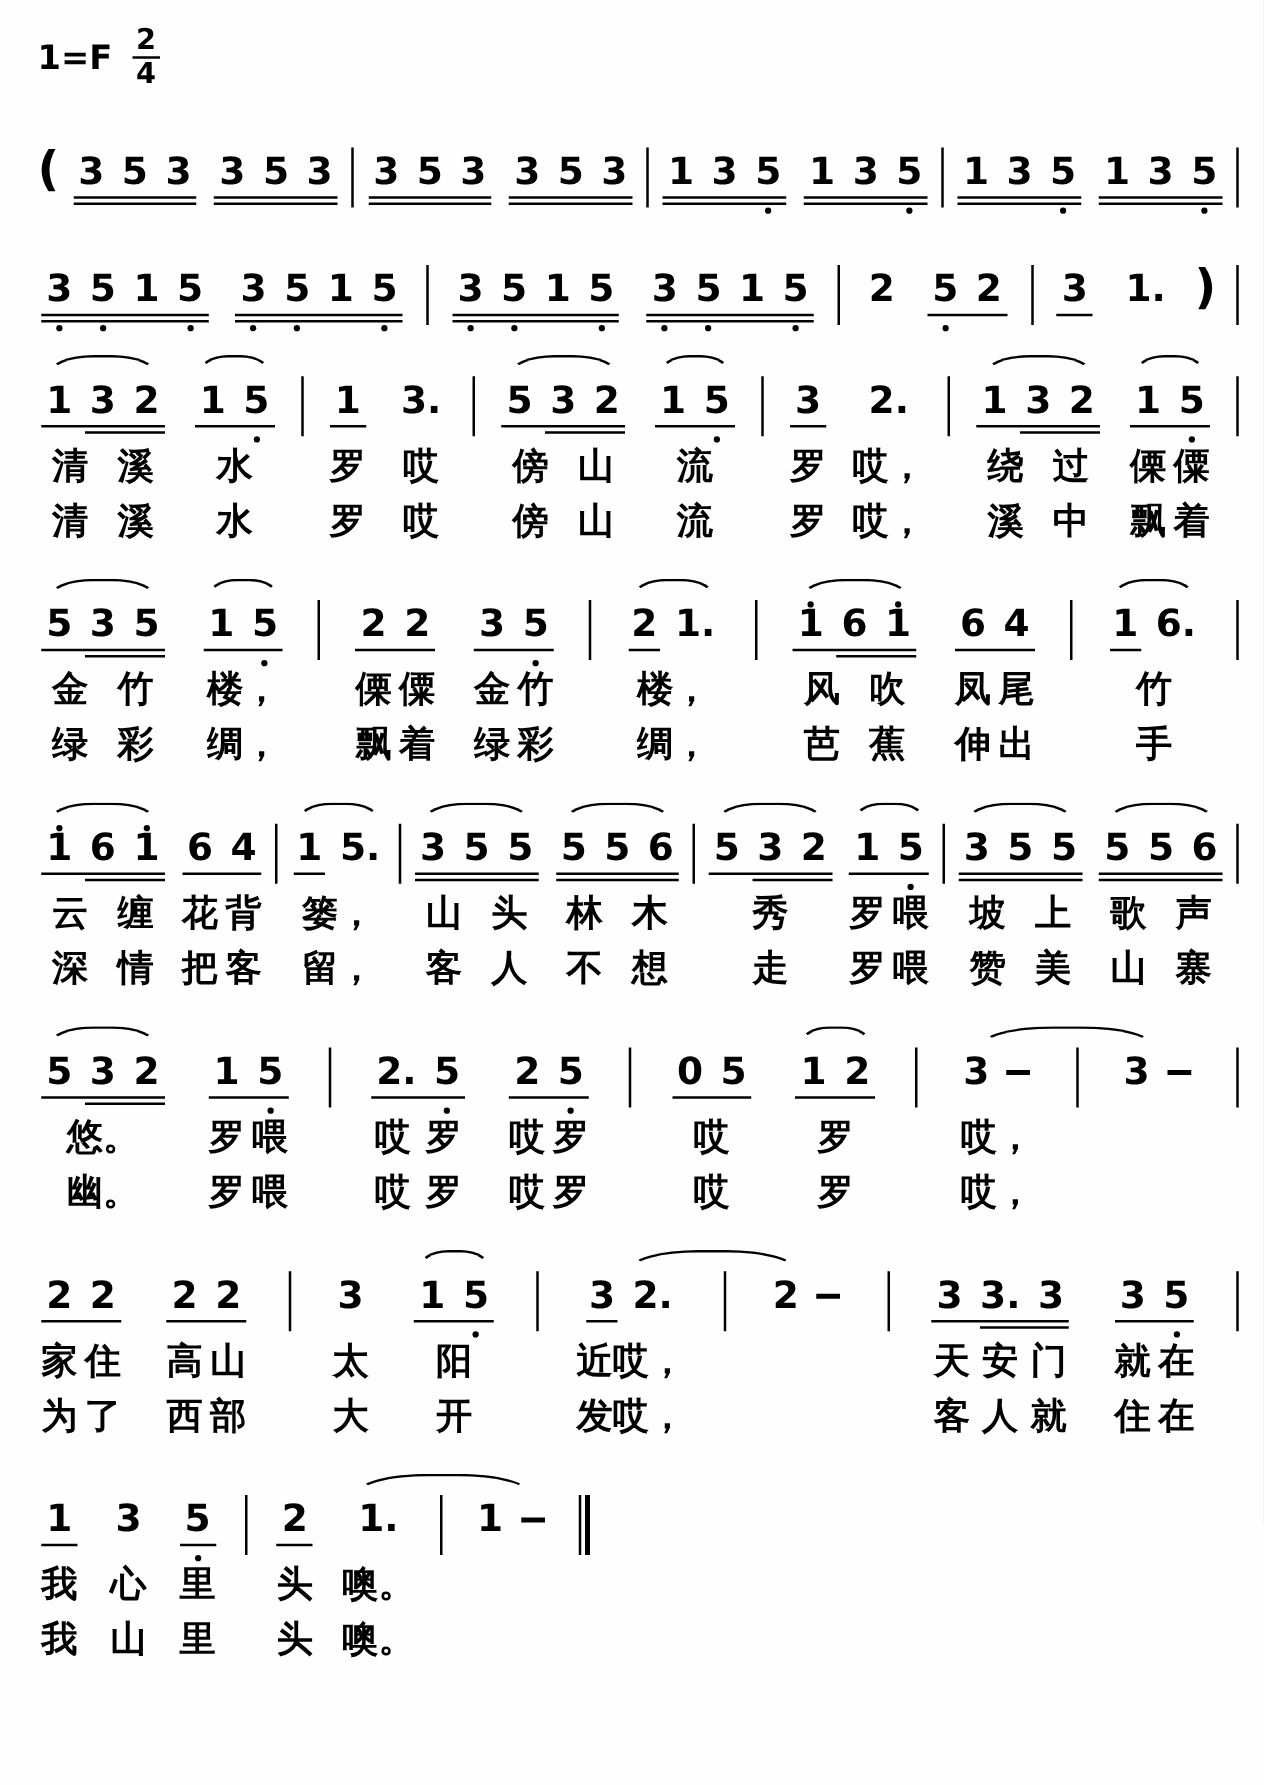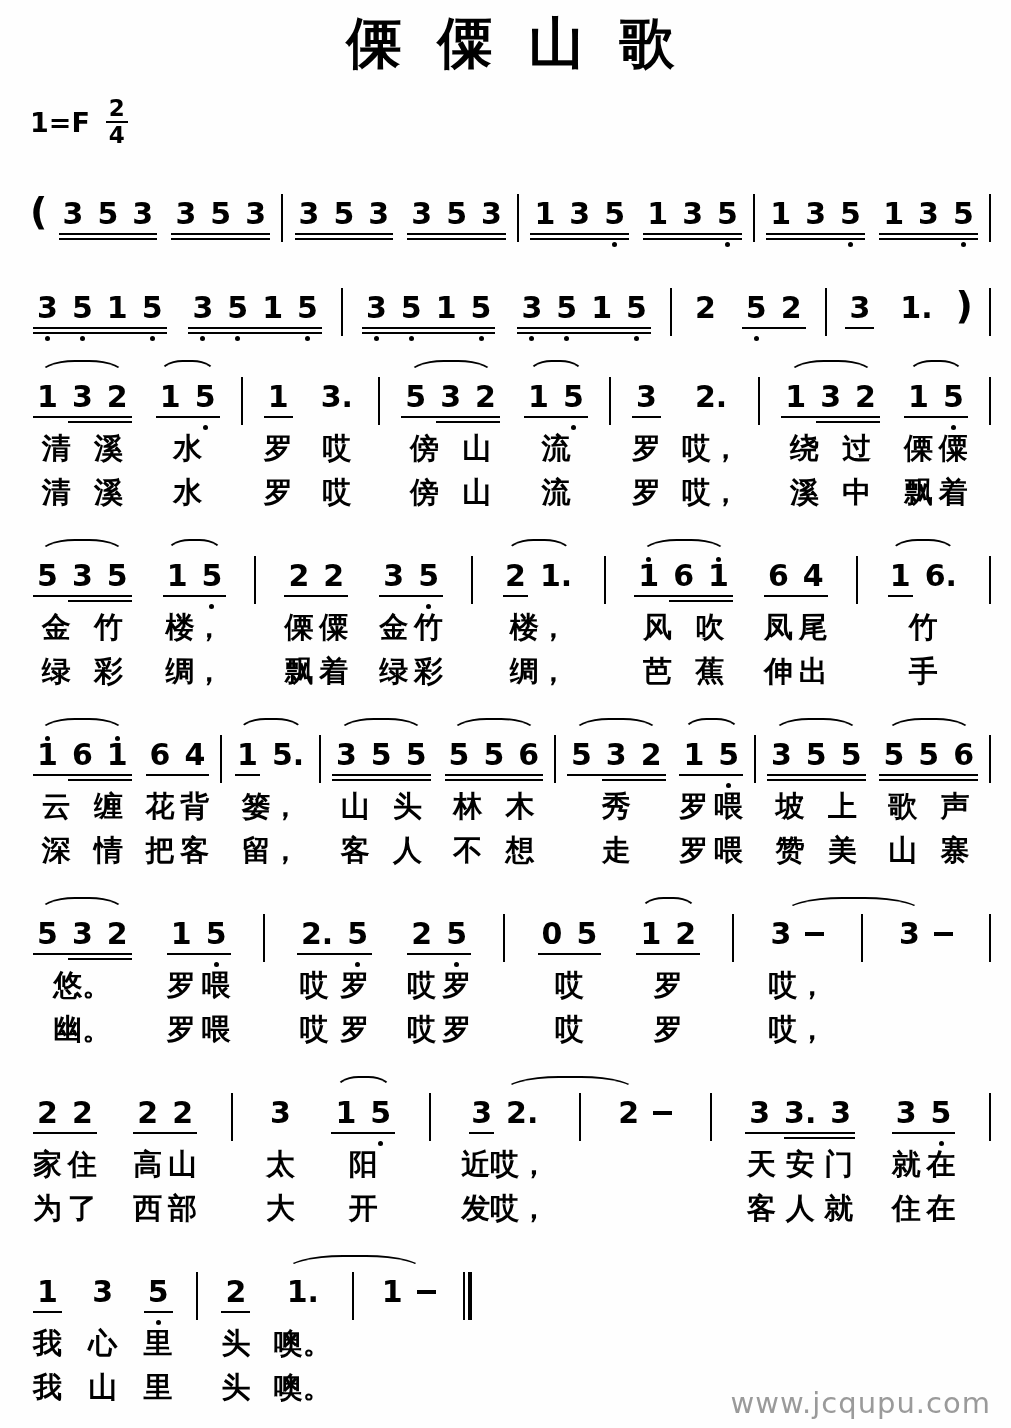--- a/index.html
+++ b/index.html
@@ -50,21 +50,20 @@
   .unit .ly:nth-of-type(2){margin-top:13px;}
   .ly span{white-space:nowrap;}
   
   .footer{position:absolute;right:20px;bottom:8px;font-size:29px;color:#9a9a9a;letter-spacing:1px;}
 </style>
 </head>
 <body>
 
 <div class="page">
 
-  <div class="title">傈僳山歌</div>
 
   <div class="subhead">
     <div class="keysig">
       <span>1=F</span>
       <span class="frac">
         <span class="num">2</span>
         <span class="den">4</span>
       </span>
     </div>
   </div>
@@ -1036,14 +1035,13 @@
               </div>
             </div>
             <div class="ly"></div>
             <div class="ly"></div>
           </div>
           <div class="bar final"></div>
         </div>
       </div>
     </div>
 
-  <div class="footer">www.jcqupu.com</div>
 </div>
 
 </body></html>

